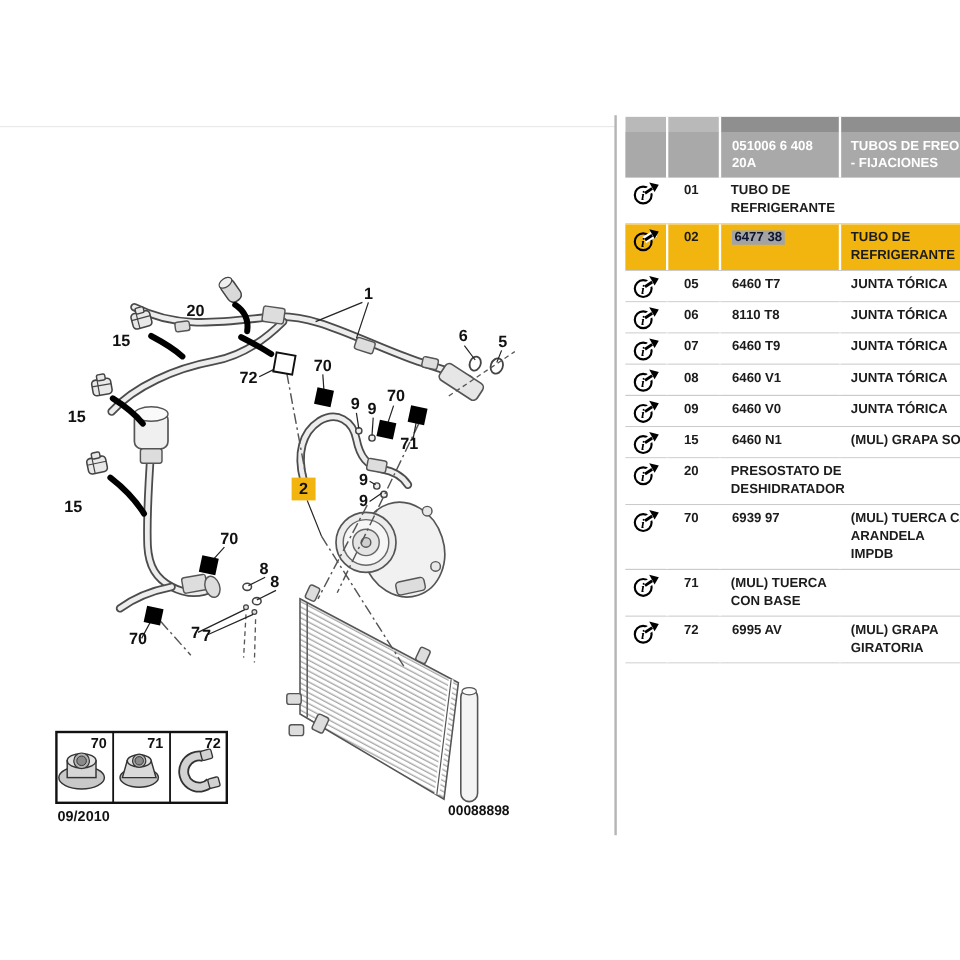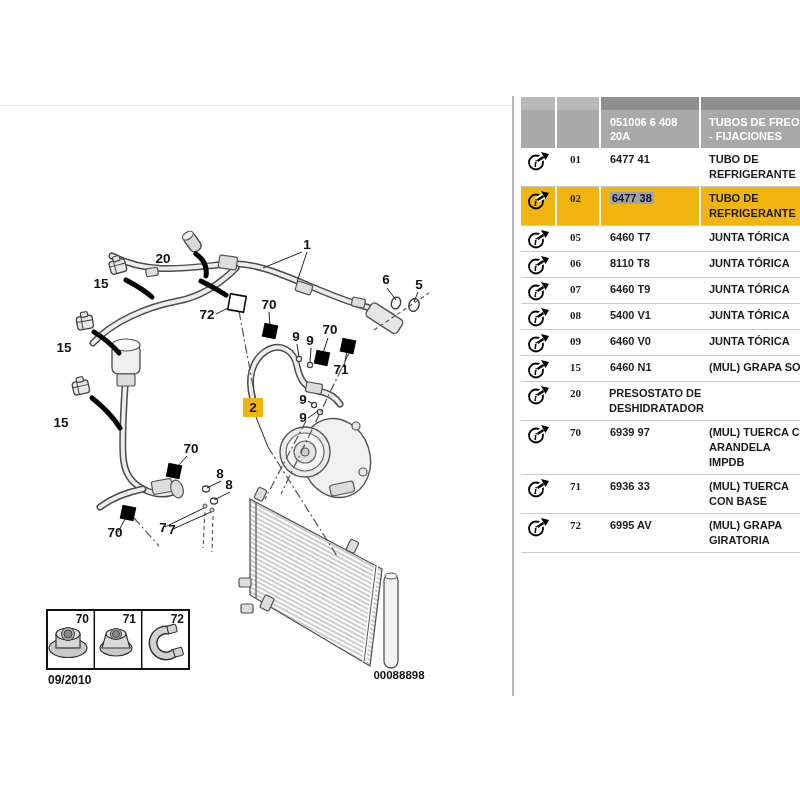--- a/index.html
+++ b/index.html
@@ -9,21 +9,21 @@
   .vdivider{position:absolute;left:512px;top:96px;width:2px;height:600px;background:#b5b5b5;}
 
   
   #parts-table{position:absolute;left:521px;top:97px;width:279px;overflow:hidden;}
   .trow{display:flex;width:292px;border-bottom:1px solid #cbcbcb;background:#fff;}
   .trow.partial{border-bottom:none;height:13px;overflow:hidden;}
   .trow.thead{border-bottom:none;}
   .c{box-sizing:border-box;border-right:2px solid #fff;padding:4px 5px;
      font-size:11px;font-weight:bold;color:#1c1c1c;line-height:15px;}
   .c.icon{width:36px;padding:3px 2px 2px 6px;}
-  .c.ref{width:44px;padding-left:13px;font-family:Liberation Serif, serif;}
+  .c.ref{width:44px;padding-left:13px;}
   .c.part{width:100px;padding-left:9px;}
   .c.desc{width:112px;border-right:none;padding-left:8px;}
   .partial .c{padding-top:0;padding-bottom:0;}
   .partial .g2{background:#b9b9b9;}
   .partial .g1{background:#8f8f8f;color:#f4f4f4;}
   .clip-up{margin-top:-10px;font-size:11px;font-weight:bold;line-height:13px;}
   .thead .c{background:#a9a9a9;color:#fff;line-height:14px;padding-top:5px;padding-bottom:5px;min-height:38px;}
   .trow.hl .c{background:#F2B50F;}
   .pn.sel{background:#a3a3a3;color:#0d1430;padding:0 2px;}
   .desc.nowrap{white-space:nowrap;overflow:hidden;}
@@ -68,21 +68,20 @@
       <div class="c icon">
         <svg class="iconsvg" width="23" height="20" viewBox="0 0 23 20">
           <circle cx="9" cy="11.5" r="7" fill="none" stroke="#000" stroke-width="1.8"></circle>
           <line x1="10" y1="10" x2="19" y2="4.5" stroke="#fff" stroke-width="6"></line>
           <line x1="10.5" y1="10" x2="16.5" y2="6" stroke="#000" stroke-width="2.4"></line>
           <path d="M14 1 L22 3 L18.5 9 Z" fill="#000"></path>
           <text x="8.6" y="15.6" font-size="11" font-weight="bold" font-style="italic" font-family="'Liberation Serif',serif" text-anchor="middle" fill="#000">i</text>
         </svg>
       </div>
       <div class="c ref">01</div>
-      <div class="c part"><span class="pn">6477 41</span></div>
       <div class="c desc">TUBO DE REFRIGERANTE</div>
     </div>
 
     <div class="trow hl">
       <div class="c icon">
         <svg class="iconsvg" width="23" height="20" viewBox="0 0 23 20">
           <circle cx="9" cy="11.5" r="7" fill="none" stroke="#000" stroke-width="1.8"></circle>
           <line x1="10" y1="10" x2="19" y2="4.5" stroke="#fff" stroke-width="6"></line>
           <line x1="10.5" y1="10" x2="16.5" y2="6" stroke="#000" stroke-width="2.4"></line>
           <path d="M14 1 L22 3 L18.5 9 Z" fill="#000"></path>
@@ -143,21 +142,21 @@
       <div class="c icon">
         <svg class="iconsvg" width="23" height="20" viewBox="0 0 23 20">
           <circle cx="9" cy="11.5" r="7" fill="none" stroke="#000" stroke-width="1.8"></circle>
           <line x1="10" y1="10" x2="19" y2="4.5" stroke="#fff" stroke-width="6"></line>
           <line x1="10.5" y1="10" x2="16.5" y2="6" stroke="#000" stroke-width="2.4"></line>
           <path d="M14 1 L22 3 L18.5 9 Z" fill="#000"></path>
           <text x="8.6" y="15.6" font-size="11" font-weight="bold" font-style="italic" font-family="'Liberation Serif',serif" text-anchor="middle" fill="#000">i</text>
         </svg>
       </div>
       <div class="c ref">08</div>
-      <div class="c part"><span class="pn">5400 V1</span></div>
+      <div class="c part"><span class="pn">6460 V1</span></div>
       <div class="c desc">JUNTA TÓRICA</div>
     </div>
 
     <div class="trow">
       <div class="c icon">
         <svg class="iconsvg" width="23" height="20" viewBox="0 0 23 20">
           <circle cx="9" cy="11.5" r="7" fill="none" stroke="#000" stroke-width="1.8"></circle>
           <line x1="10" y1="10" x2="19" y2="4.5" stroke="#fff" stroke-width="6"></line>
           <line x1="10.5" y1="10" x2="16.5" y2="6" stroke="#000" stroke-width="2.4"></line>
           <path d="M14 1 L22 3 L18.5 9 Z" fill="#000"></path>
@@ -217,21 +216,20 @@
       <div class="c icon">
         <svg class="iconsvg" width="23" height="20" viewBox="0 0 23 20">
           <circle cx="9" cy="11.5" r="7" fill="none" stroke="#000" stroke-width="1.8"></circle>
           <line x1="10" y1="10" x2="19" y2="4.5" stroke="#fff" stroke-width="6"></line>
           <line x1="10.5" y1="10" x2="16.5" y2="6" stroke="#000" stroke-width="2.4"></line>
           <path d="M14 1 L22 3 L18.5 9 Z" fill="#000"></path>
           <text x="8.6" y="15.6" font-size="11" font-weight="bold" font-style="italic" font-family="'Liberation Serif',serif" text-anchor="middle" fill="#000">i</text>
         </svg>
       </div>
       <div class="c ref">71</div>
-      <div class="c part"><span class="pn">6936 33</span></div>
       <div class="c desc">(MUL) TUERCA CON BASE</div>
     </div>
 
     <div class="trow">
       <div class="c icon">
         <svg class="iconsvg" width="23" height="20" viewBox="0 0 23 20">
           <circle cx="9" cy="11.5" r="7" fill="none" stroke="#000" stroke-width="1.8"></circle>
           <line x1="10" y1="10" x2="19" y2="4.5" stroke="#fff" stroke-width="6"></line>
           <line x1="10.5" y1="10" x2="16.5" y2="6" stroke="#000" stroke-width="2.4"></line>
           <path d="M14 1 L22 3 L18.5 9 Z" fill="#000"></path>

